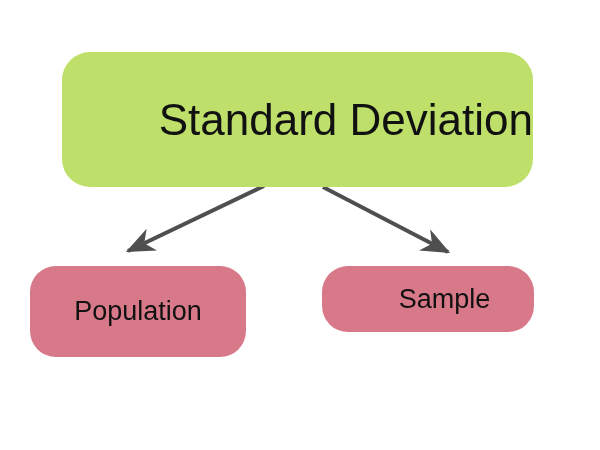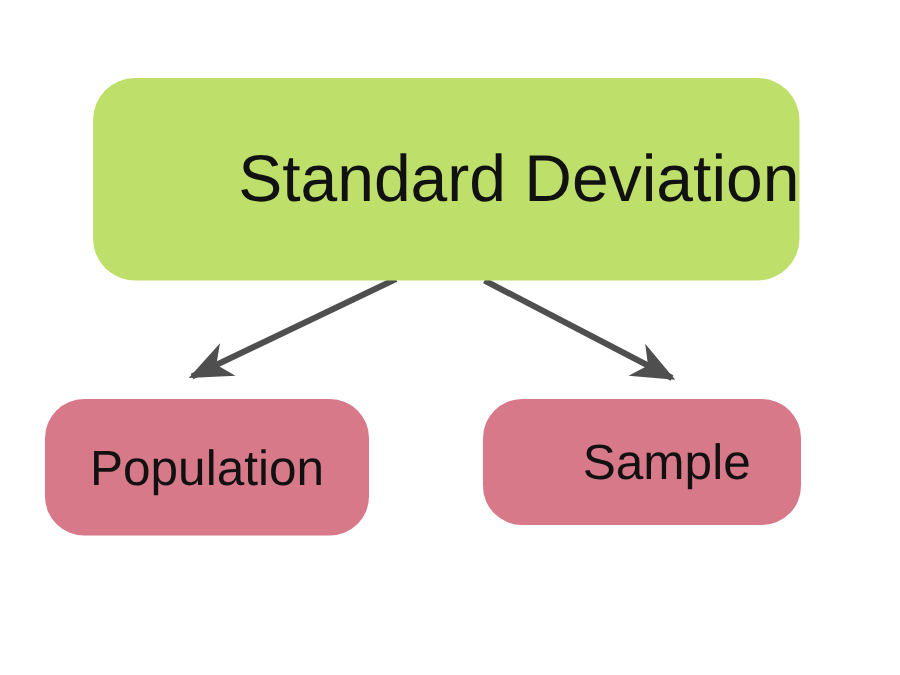--- a/index.html
+++ b/index.html
@@ -31,34 +31,34 @@
     height: 135px;
     background: #bee06a;
     border-radius: 28px;
     font-size: 44px;
     letter-spacing: 0px;
     justify-content: flex-end;
   }
   .node-child {
     background: #d8798a;
     border-radius: 26px;
-    font-size: 33px;
+    font-size: 27px;
     text-align: right;
   }
   .node-population {
     left: 30px;
     top: 266px;
     width: 216px;
     height: 91px;
   }
   .node-sample {
     left: 322px;
     top: 266px;
     width: 212px;
-    height: 84px;
+    height: 66px;
     padding-left: 33px;
   }
   .arrow-layer {
     position: absolute;
     left: 0;
     top: 0;
     width: 600px;
     height: 450px;
     pointer-events: none;
   }

